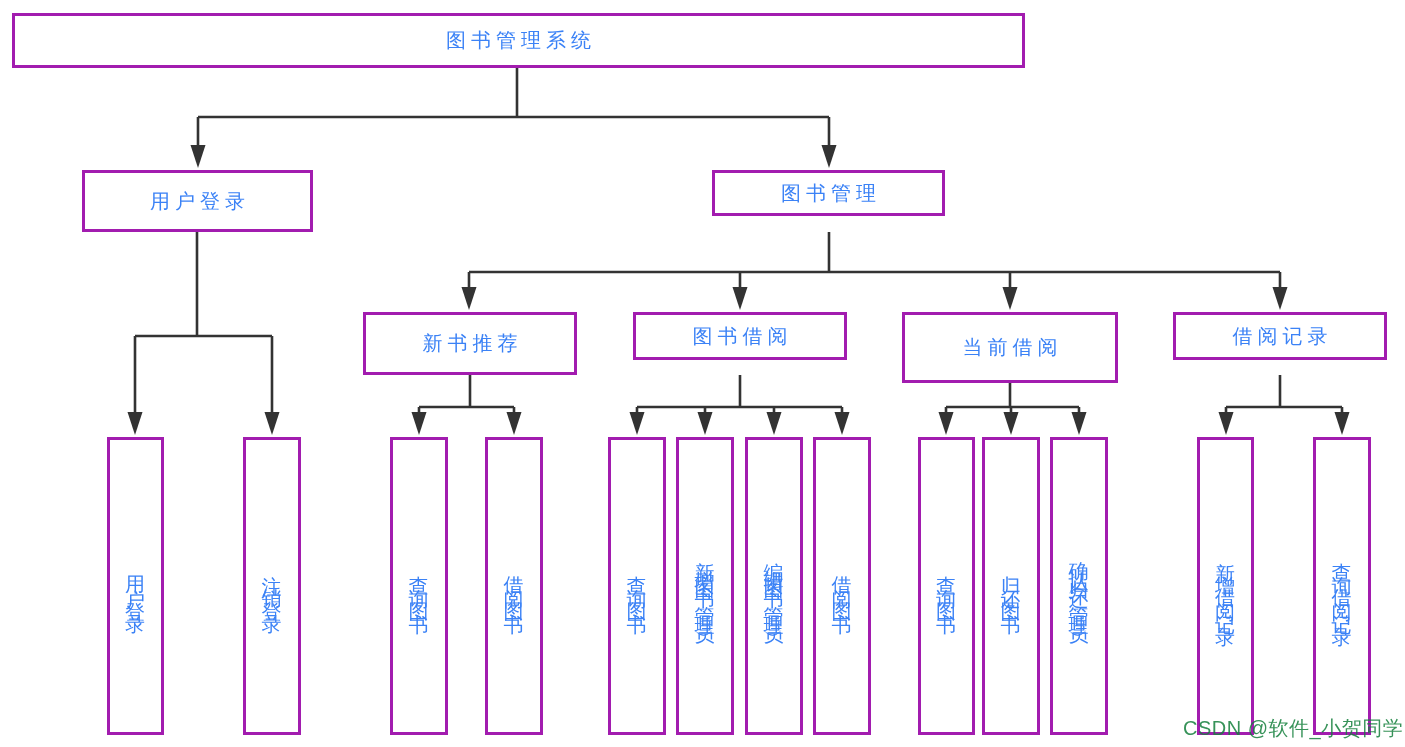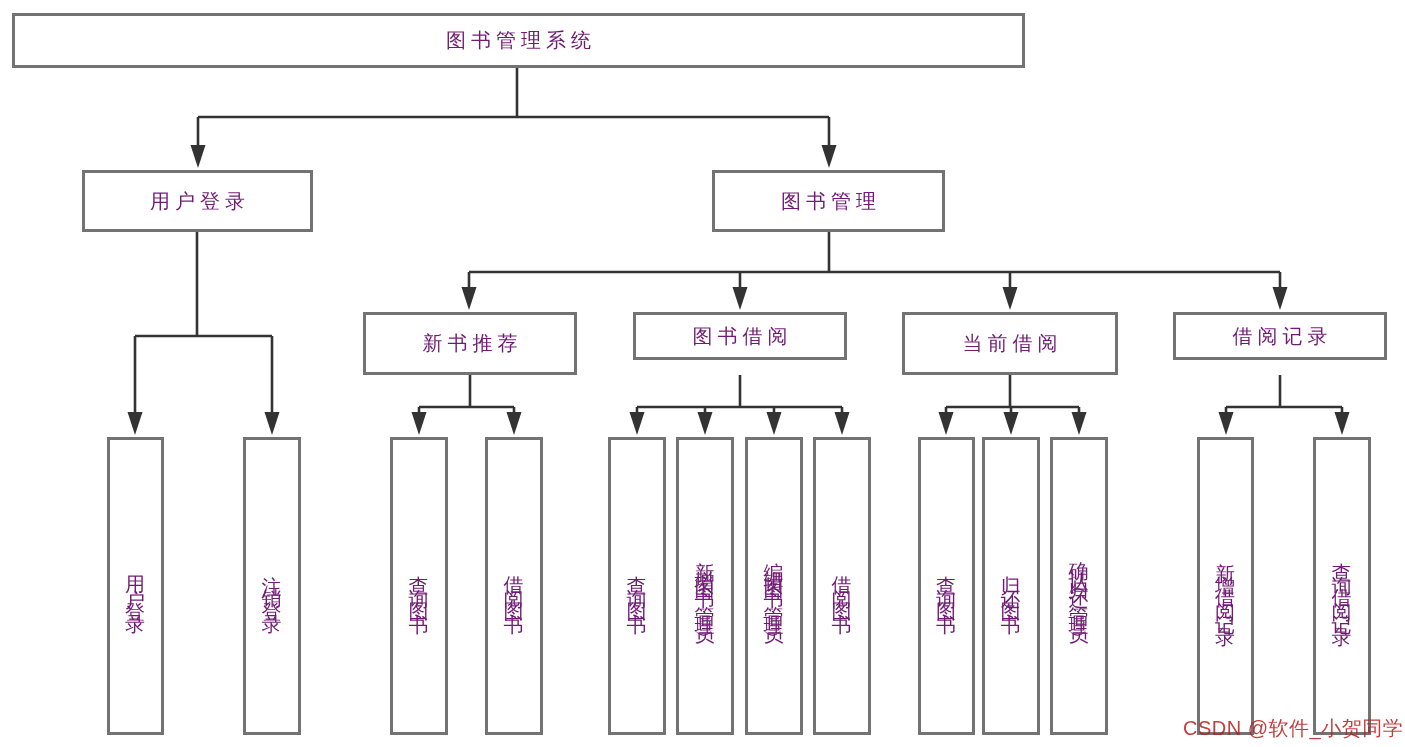--- a/index.html
+++ b/index.html
@@ -2,23 +2,23 @@
 <html><head>
 <meta charset="utf-8">
 <style>
   html,body{margin:0;padding:0;background:#ffffff;}
   #canvas{
     position:relative;width:1405px;height:747px;background:#ffffff;
     font-family:"Liberation Sans", sans-serif;overflow:hidden;
   }
   #connector-svg{position:absolute;left:0;top:0;z-index:0;}
   .box{
-    position:absolute;background:#ffffff;border:3px solid #737373;
+    position:absolute;background:#ffffff;border:3px solid #a21caf;
     box-sizing:border-box;display:flex;align-items:center;justify-content:center;
-    color:#701a75;z-index:1;
+    color:#3b82f6;z-index:1;
   }
   .hbox{font-size:20px;letter-spacing:5px;white-space:nowrap;text-indent:5px;}
   .vbox span{
     writing-mode:vertical-rl;text-orientation:mixed;
     font-size:20px;line-height:1;
   }
   .vbox.s span{letter-spacing:13px;}
   .vbox.l span{letter-spacing:9px;}
   #watermark{
     position:absolute;left:1183px;top:715px;z-index:3;
@@ -64,25 +64,25 @@
       <polygon points="938.5,412 953.5,412 946,435" fill="#333333"></polygon>
       <polygon points="1003.5,412 1018.5,412 1011,435" fill="#333333"></polygon>
       <polygon points="1071.5,412 1086.5,412 1079,435" fill="#333333"></polygon>
       <polygon points="1218.5,412 1233.5,412 1226,435" fill="#333333"></polygon>
       <polygon points="1334.5,412 1349.5,412 1342,435" fill="#333333"></polygon>
     </svg>
 
   <div class="box hbox" style="left:12px;top:13px;width:1013px;height:55px">图书管理系统</div>
 
   <div class="box hbox" style="left:82px;top:170px;width:231px;height:62px">用户登录</div>
-  <div class="box hbox" style="left:712px;top:170px;width:233px;height:62px">图书管理</div>
+  <div class="box hbox" style="left:712px;top:170px;width:233px;height:46px">图书管理</div>
 
   <div class="box hbox" style="left:363px;top:312px;width:214px;height:63px">新书推荐</div>
   <div class="box hbox" style="left:633px;top:312px;width:214px;height:48px">图书借阅</div>
-  <div class="box hbox" style="left:902px;top:312px;width:216px;height:63px">当前借阅</div>
+  <div class="box hbox" style="left:902px;top:312px;width:216px;height:71px">当前借阅</div>
   <div class="box hbox" style="left:1173px;top:312px;width:214px;height:48px">借阅记录</div>
 
   <div class="box vbox s" style="left:107px;top:437px;width:57px;height:298px">
     <span>用户登录</span>
     </div>
   <div class="box vbox s" style="left:243px;top:437px;width:58px;height:298px">
     <span>注销登录</span>
     </div>
 
   <div class="box vbox s" style="left:390px;top:437px;width:58px;height:298px">
@@ -115,15 +115,15 @@
     <span>确认归还（管理员）</span>
     </div>
 
   <div class="box vbox s" style="left:1197px;top:437px;width:57px;height:298px">
     <span>新增借阅记录</span>
     </div>
   <div class="box vbox s" style="left:1313px;top:437px;width:58px;height:298px">
     <span>查询借阅记录</span>
     </div>
 
-  <div id="watermark" style="color: #b91c1c; text-align: right;">CSDN @软件_小贺同学</div>
+  <div id="watermark" style="color: #15803d; text-align: right;">CSDN @软件_小贺同学</div>
 
 </div>
 
 </body></html>

